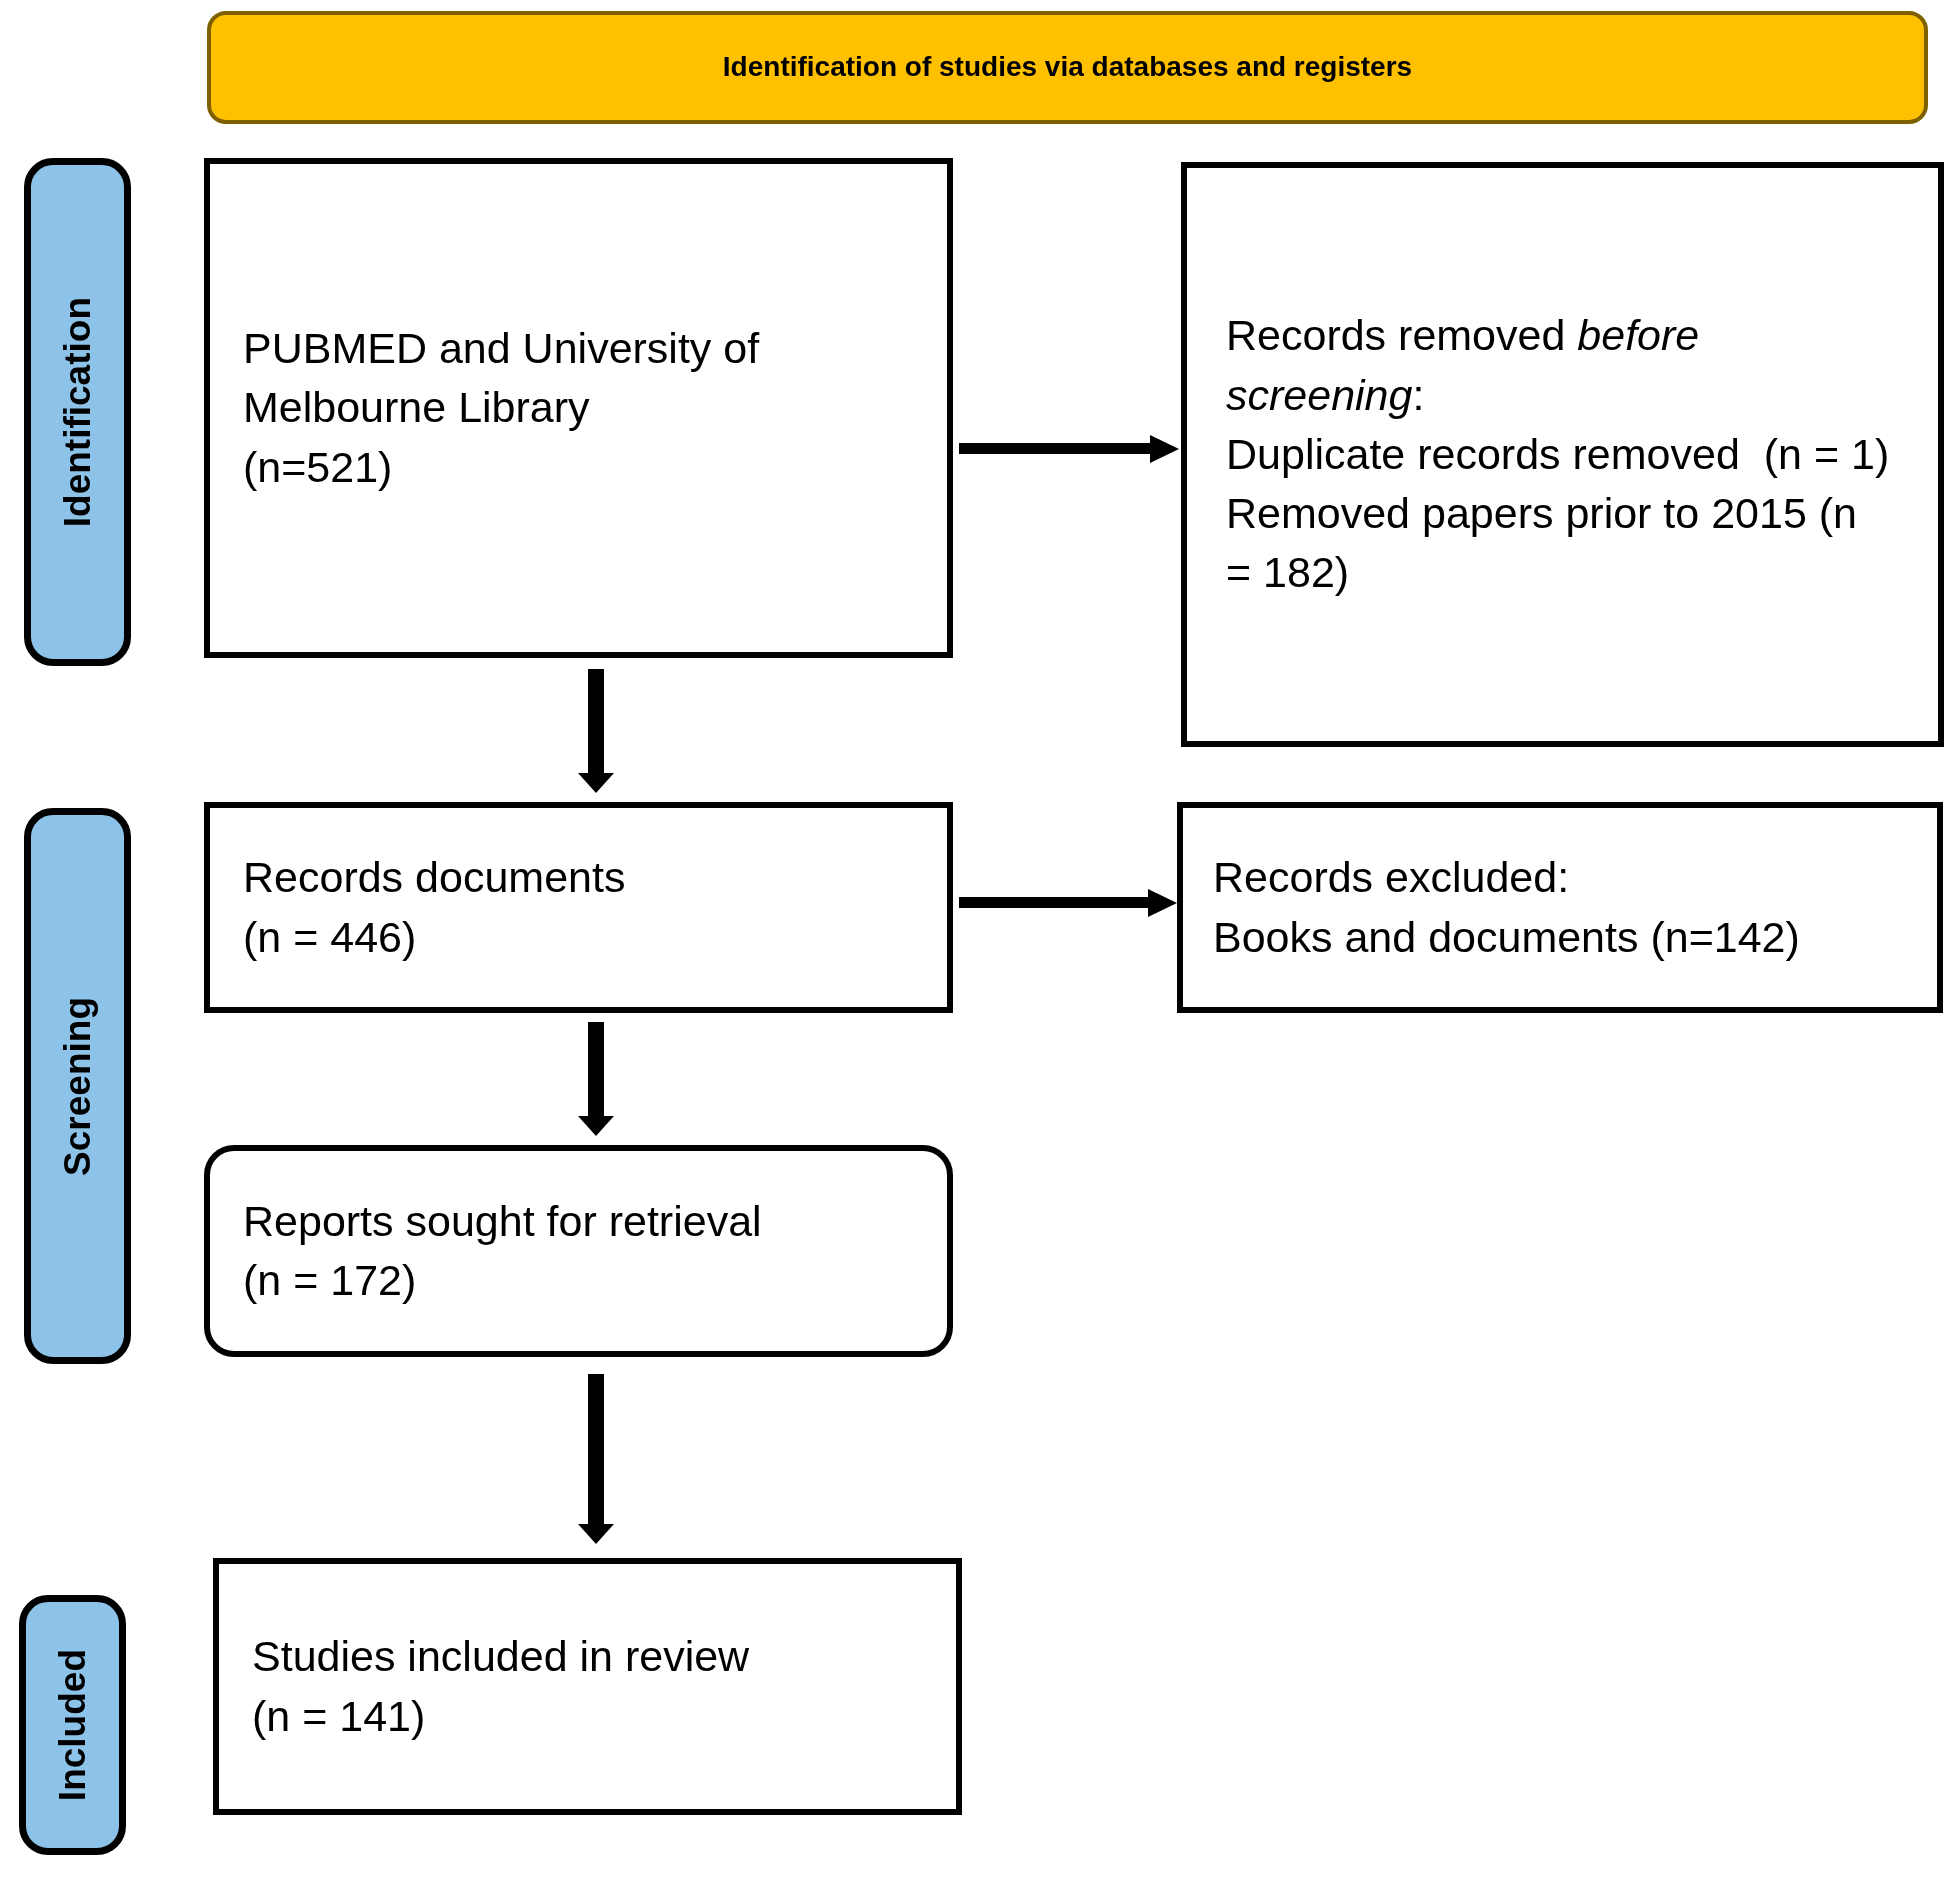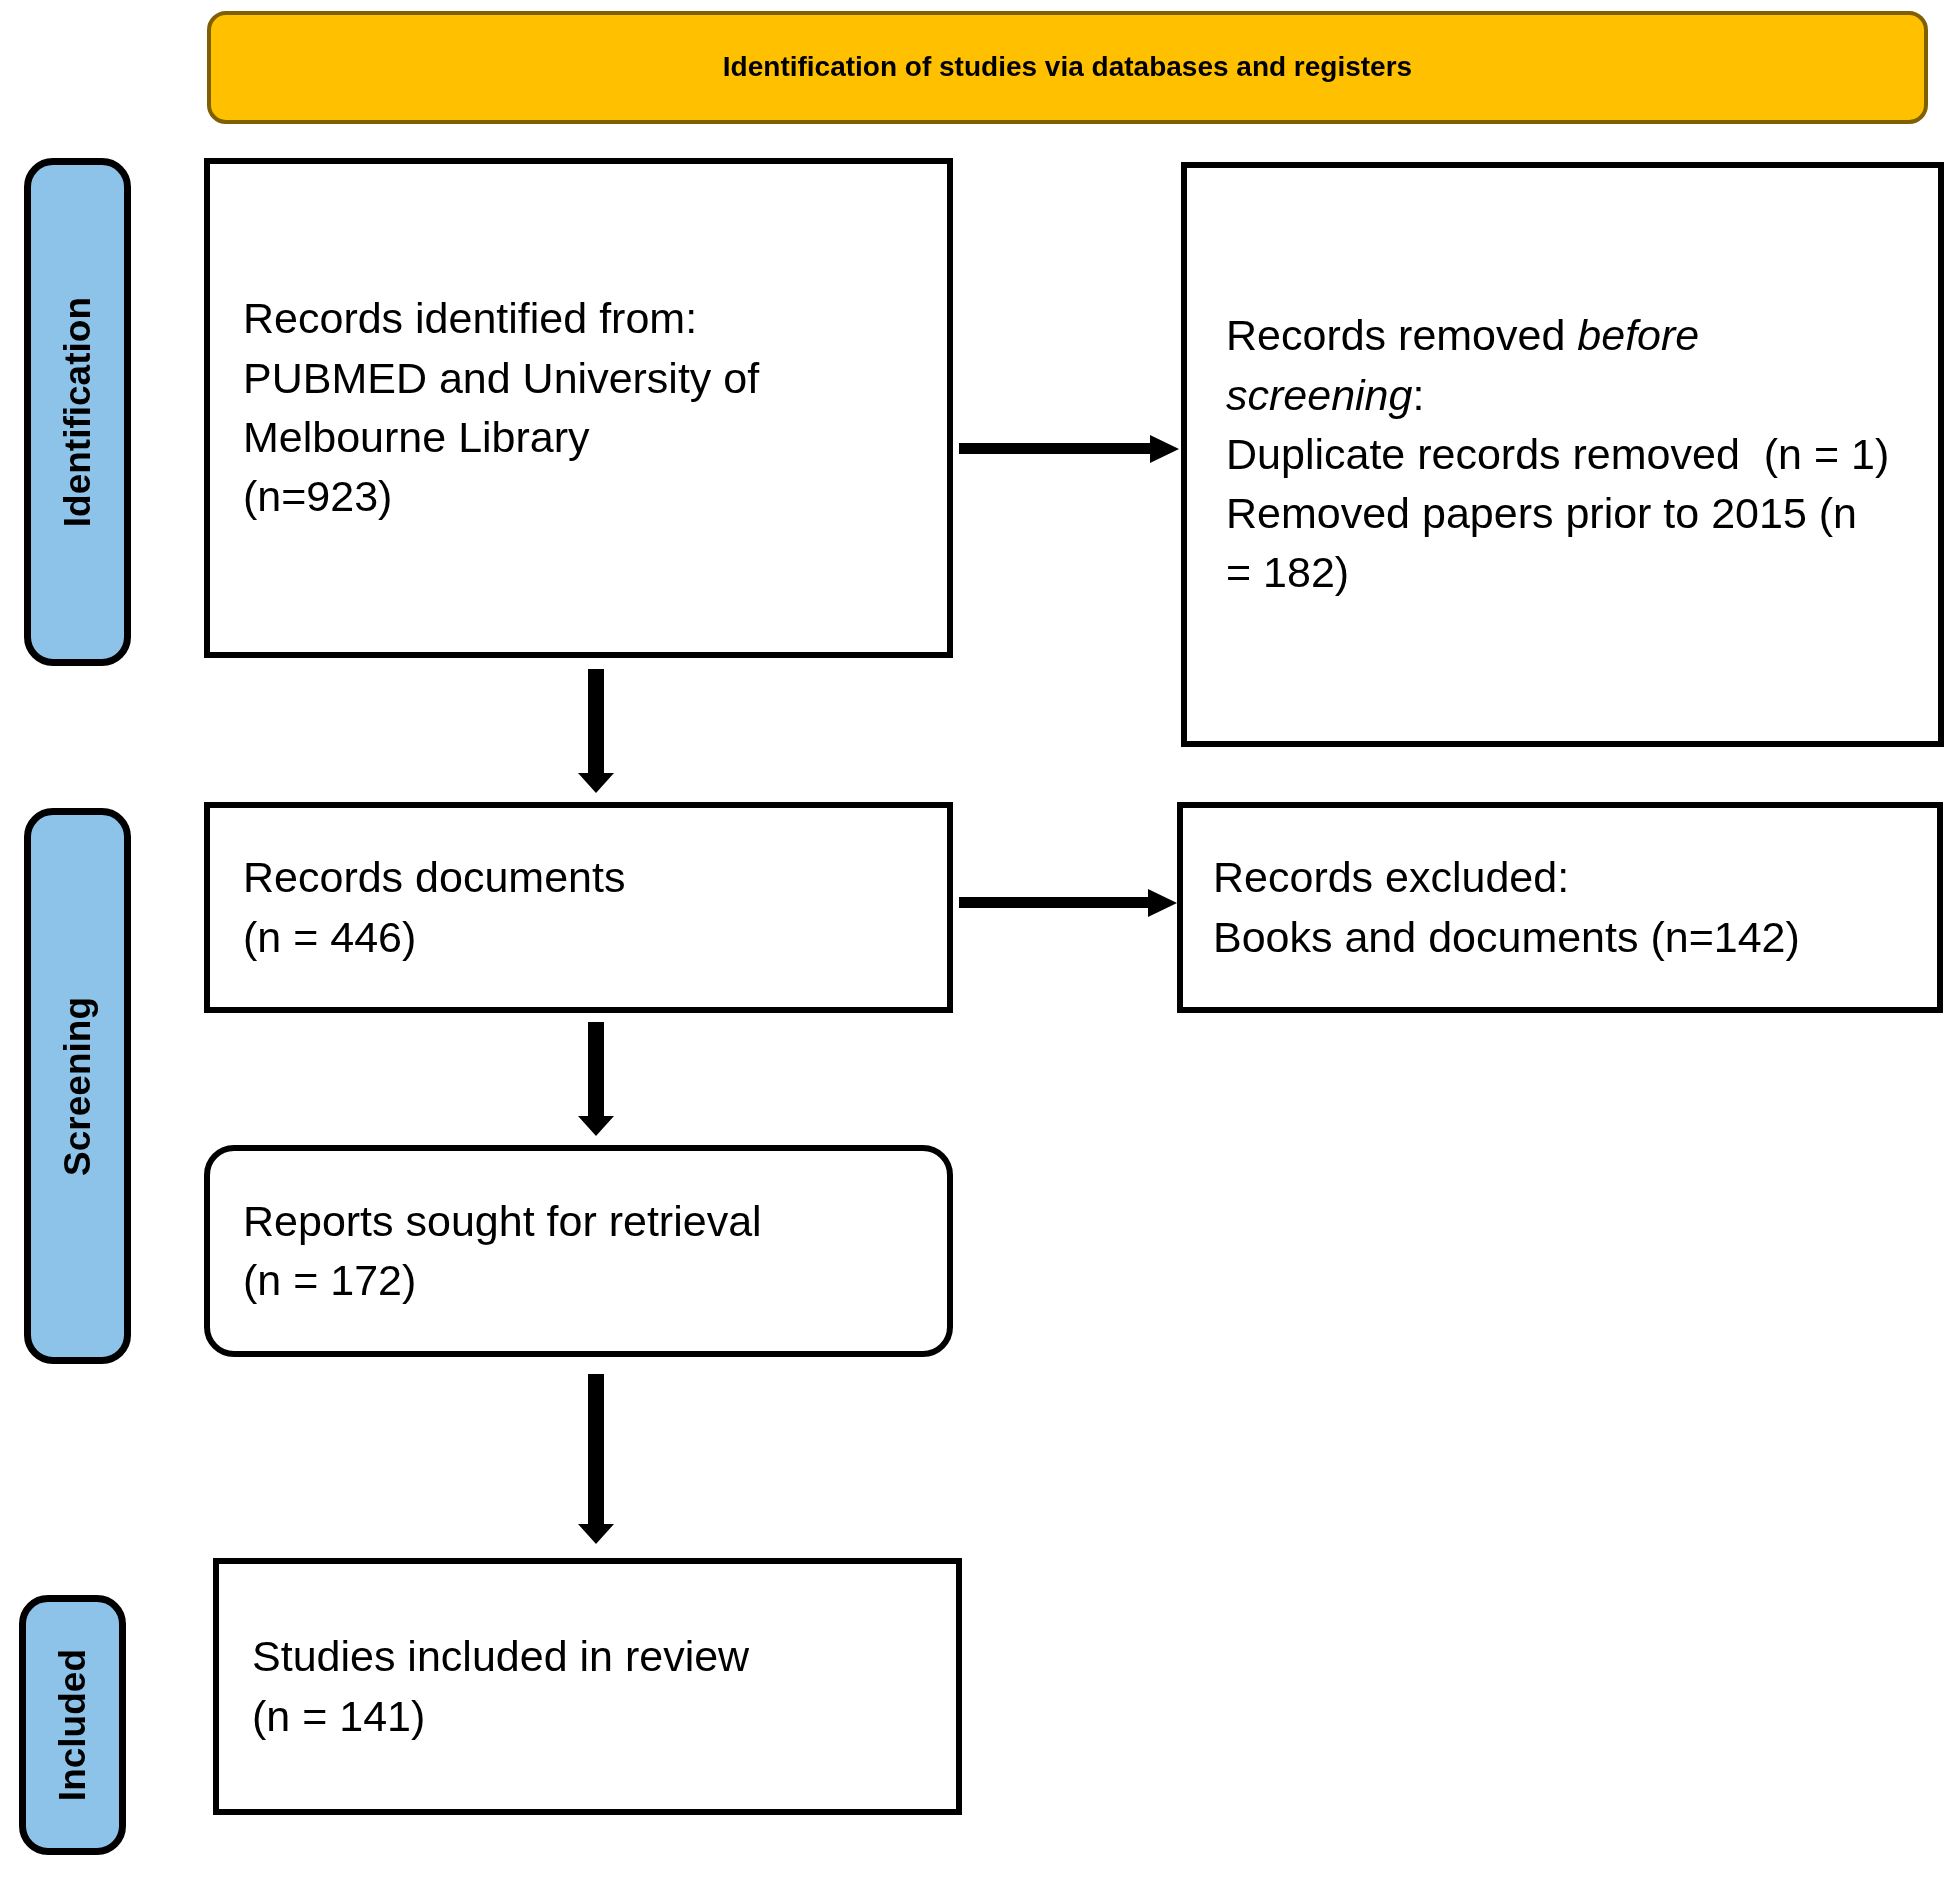--- a/index.html
+++ b/index.html
@@ -86,23 +86,22 @@
     <span class="stage-label">Identification</span>
   </div>
   <div class="stage s-screening">
     <span class="stage-label">Screening</span>
   </div>
   <div class="stage s-included">
     <span class="stage-label">Included</span>
   </div>
 
   <div class="fbox b-identified">
-      <div class="line"><span>Records identified from:</span></div>
       <div class="line"><span>PUBMED and University of Melbourne Library</span></div>
-      <div class="line"><span>(n=923)</span></div>
+      <div class="line"><span>(n=521)</span></div>
     </div>
   <div class="fbox b-removed">
       <div class="line"><span>Records removed </span><span class="it">before screening</span><span>:</span></div>
       <div class="line"><span>Duplicate records removed  (n = 1)</span></div>
       <div class="line"><span>Removed papers prior to 2015 (n = 182)</span></div>
     </div>
   <div class="fbox b-screened">
       <div class="line"><span>Records documents</span></div>
       <div class="line"><span>(n = 446)</span></div>
     </div>

